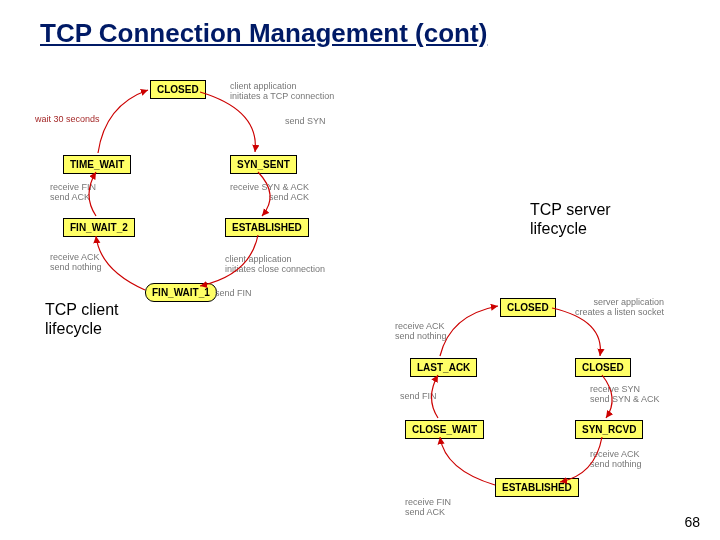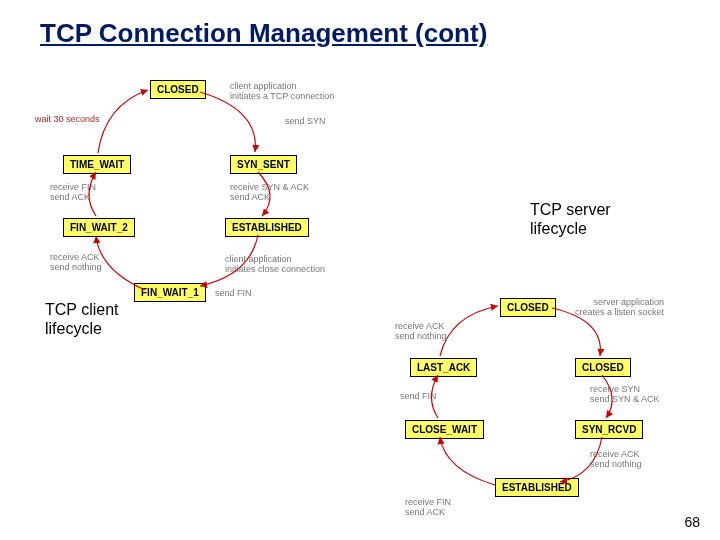--- a/index.html
+++ b/index.html
@@ -47,21 +47,21 @@
     padding: 3px 6px;
     white-space: nowrap;
   }
   
   .note {
     position: absolute;
     font-family: Arial, Helvetica, sans-serif;
     font-size: 9px;
     color: #777;
     line-height: 1.1;
-    text-align: left;
+    text-align: right;
     white-space: nowrap;
   }
   .note.red { color: #a52a2a; }
   
   svg.overlay {
     position: absolute;
     top: 0; left: 0;
     width: 720px; height: 540px;
     pointer-events: none;
   }
@@ -72,21 +72,21 @@
 <div class="title">TCP Connection Management (cont)</div>
 
 <div class="caption" style="top:200px; left:530px;">TCP server<br>lifecycle</div>
 <div class="caption" style="top:300px; left:45px;">TCP client<br>lifecycle</div>
 
 <div class="pagenum">68</div>
 
 <div class="state" style="top:80px; left:150px;">CLOSED</div>
 <div class="state" style="top:155px; left:230px;">SYN_SENT</div>
 <div class="state" style="top:218px; left:225px;">ESTABLISHED</div>
-<div class="state" style="top:283px; left:134px;">FIN_WAIT_1</div>
+<div class="state" style="top:283px; left:145px;border-radius:9px;">FIN_WAIT_1</div>
 <div class="state" style="top:218px; left:63px;">FIN_WAIT_2</div>
 <div class="state" style="top:155px; left:63px;">TIME_WAIT</div>
 
 <div class="note" style="top:82px; left:230px; text-align:left;">client application<br>initiates a TCP connection</div>
 <div class="note" style="top:117px; left:285px;">send SYN</div>
 <div class="note" style="top:183px; left:230px;">receive SYN &amp; ACK<br>send ACK</div>
 <div class="note" style="top:255px; left:225px; text-align:left;">client application<br>initiates close connection</div>
 <div class="note" style="top:289px; left:215px;">send FIN</div>
 <div class="note" style="top:253px; left:50px; text-align:left;">receive ACK<br>send nothing</div>
 <div class="note" style="top:183px; left:50px; text-align:left;">receive FIN<br>send ACK</div>

